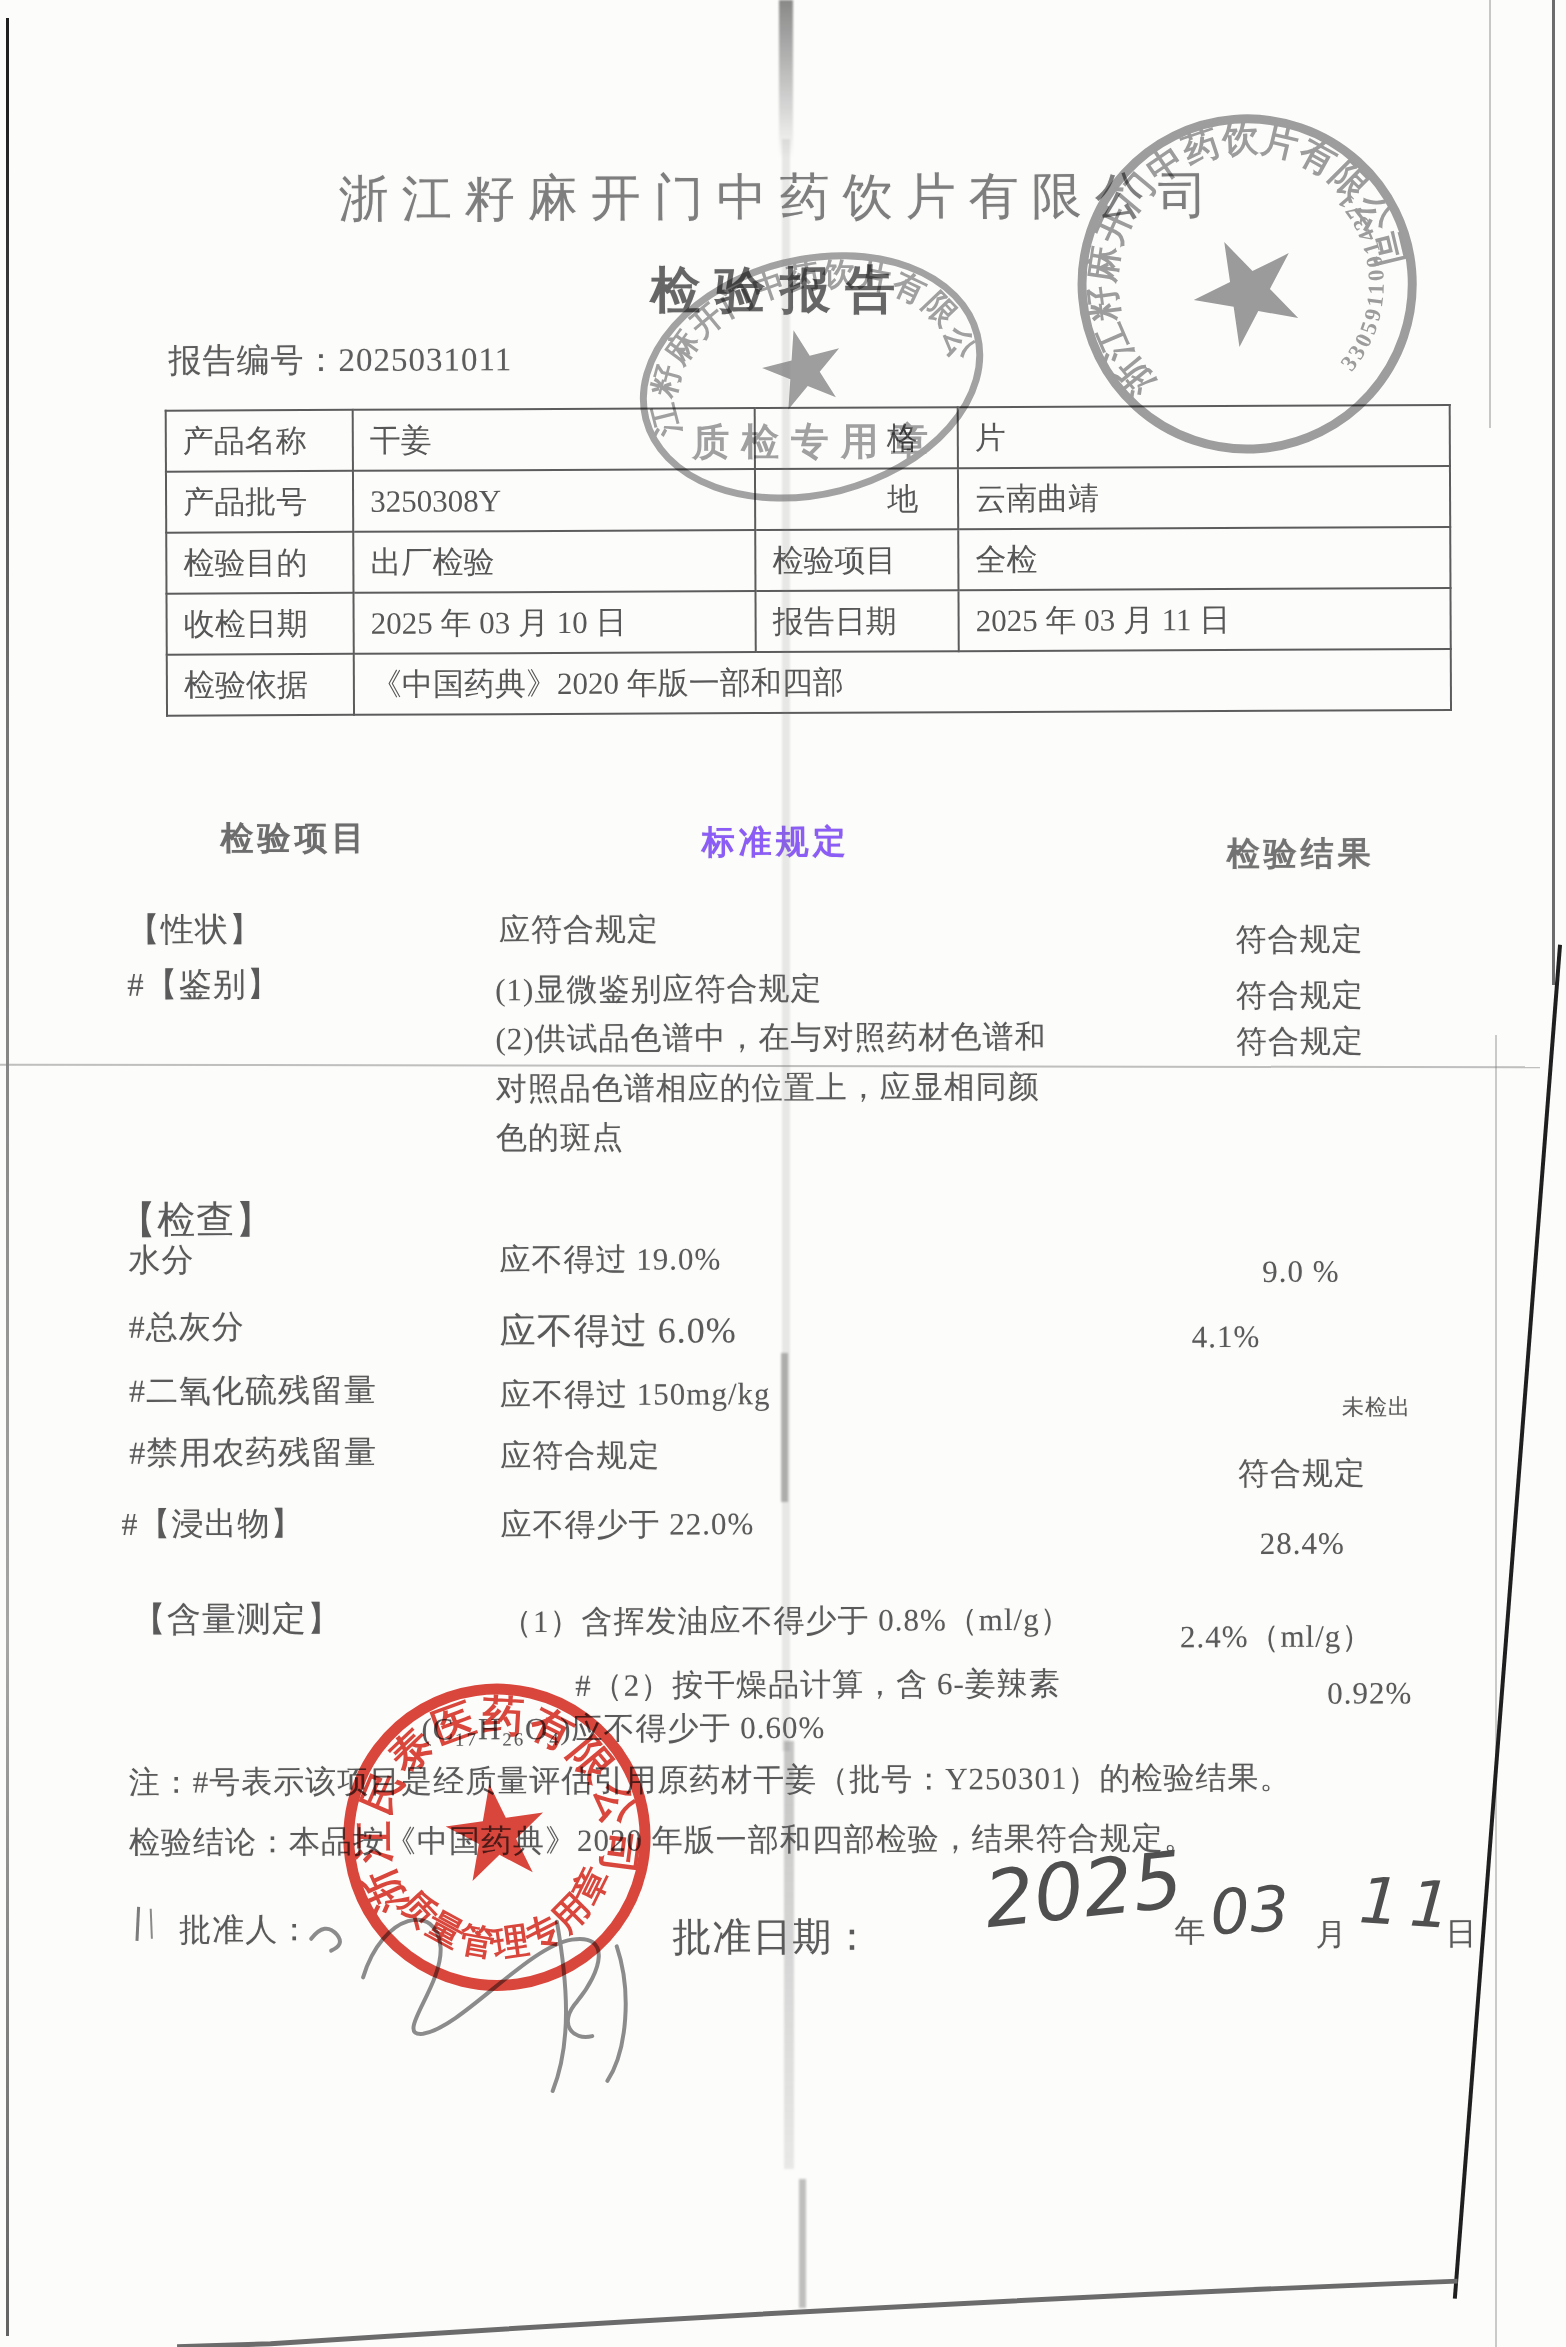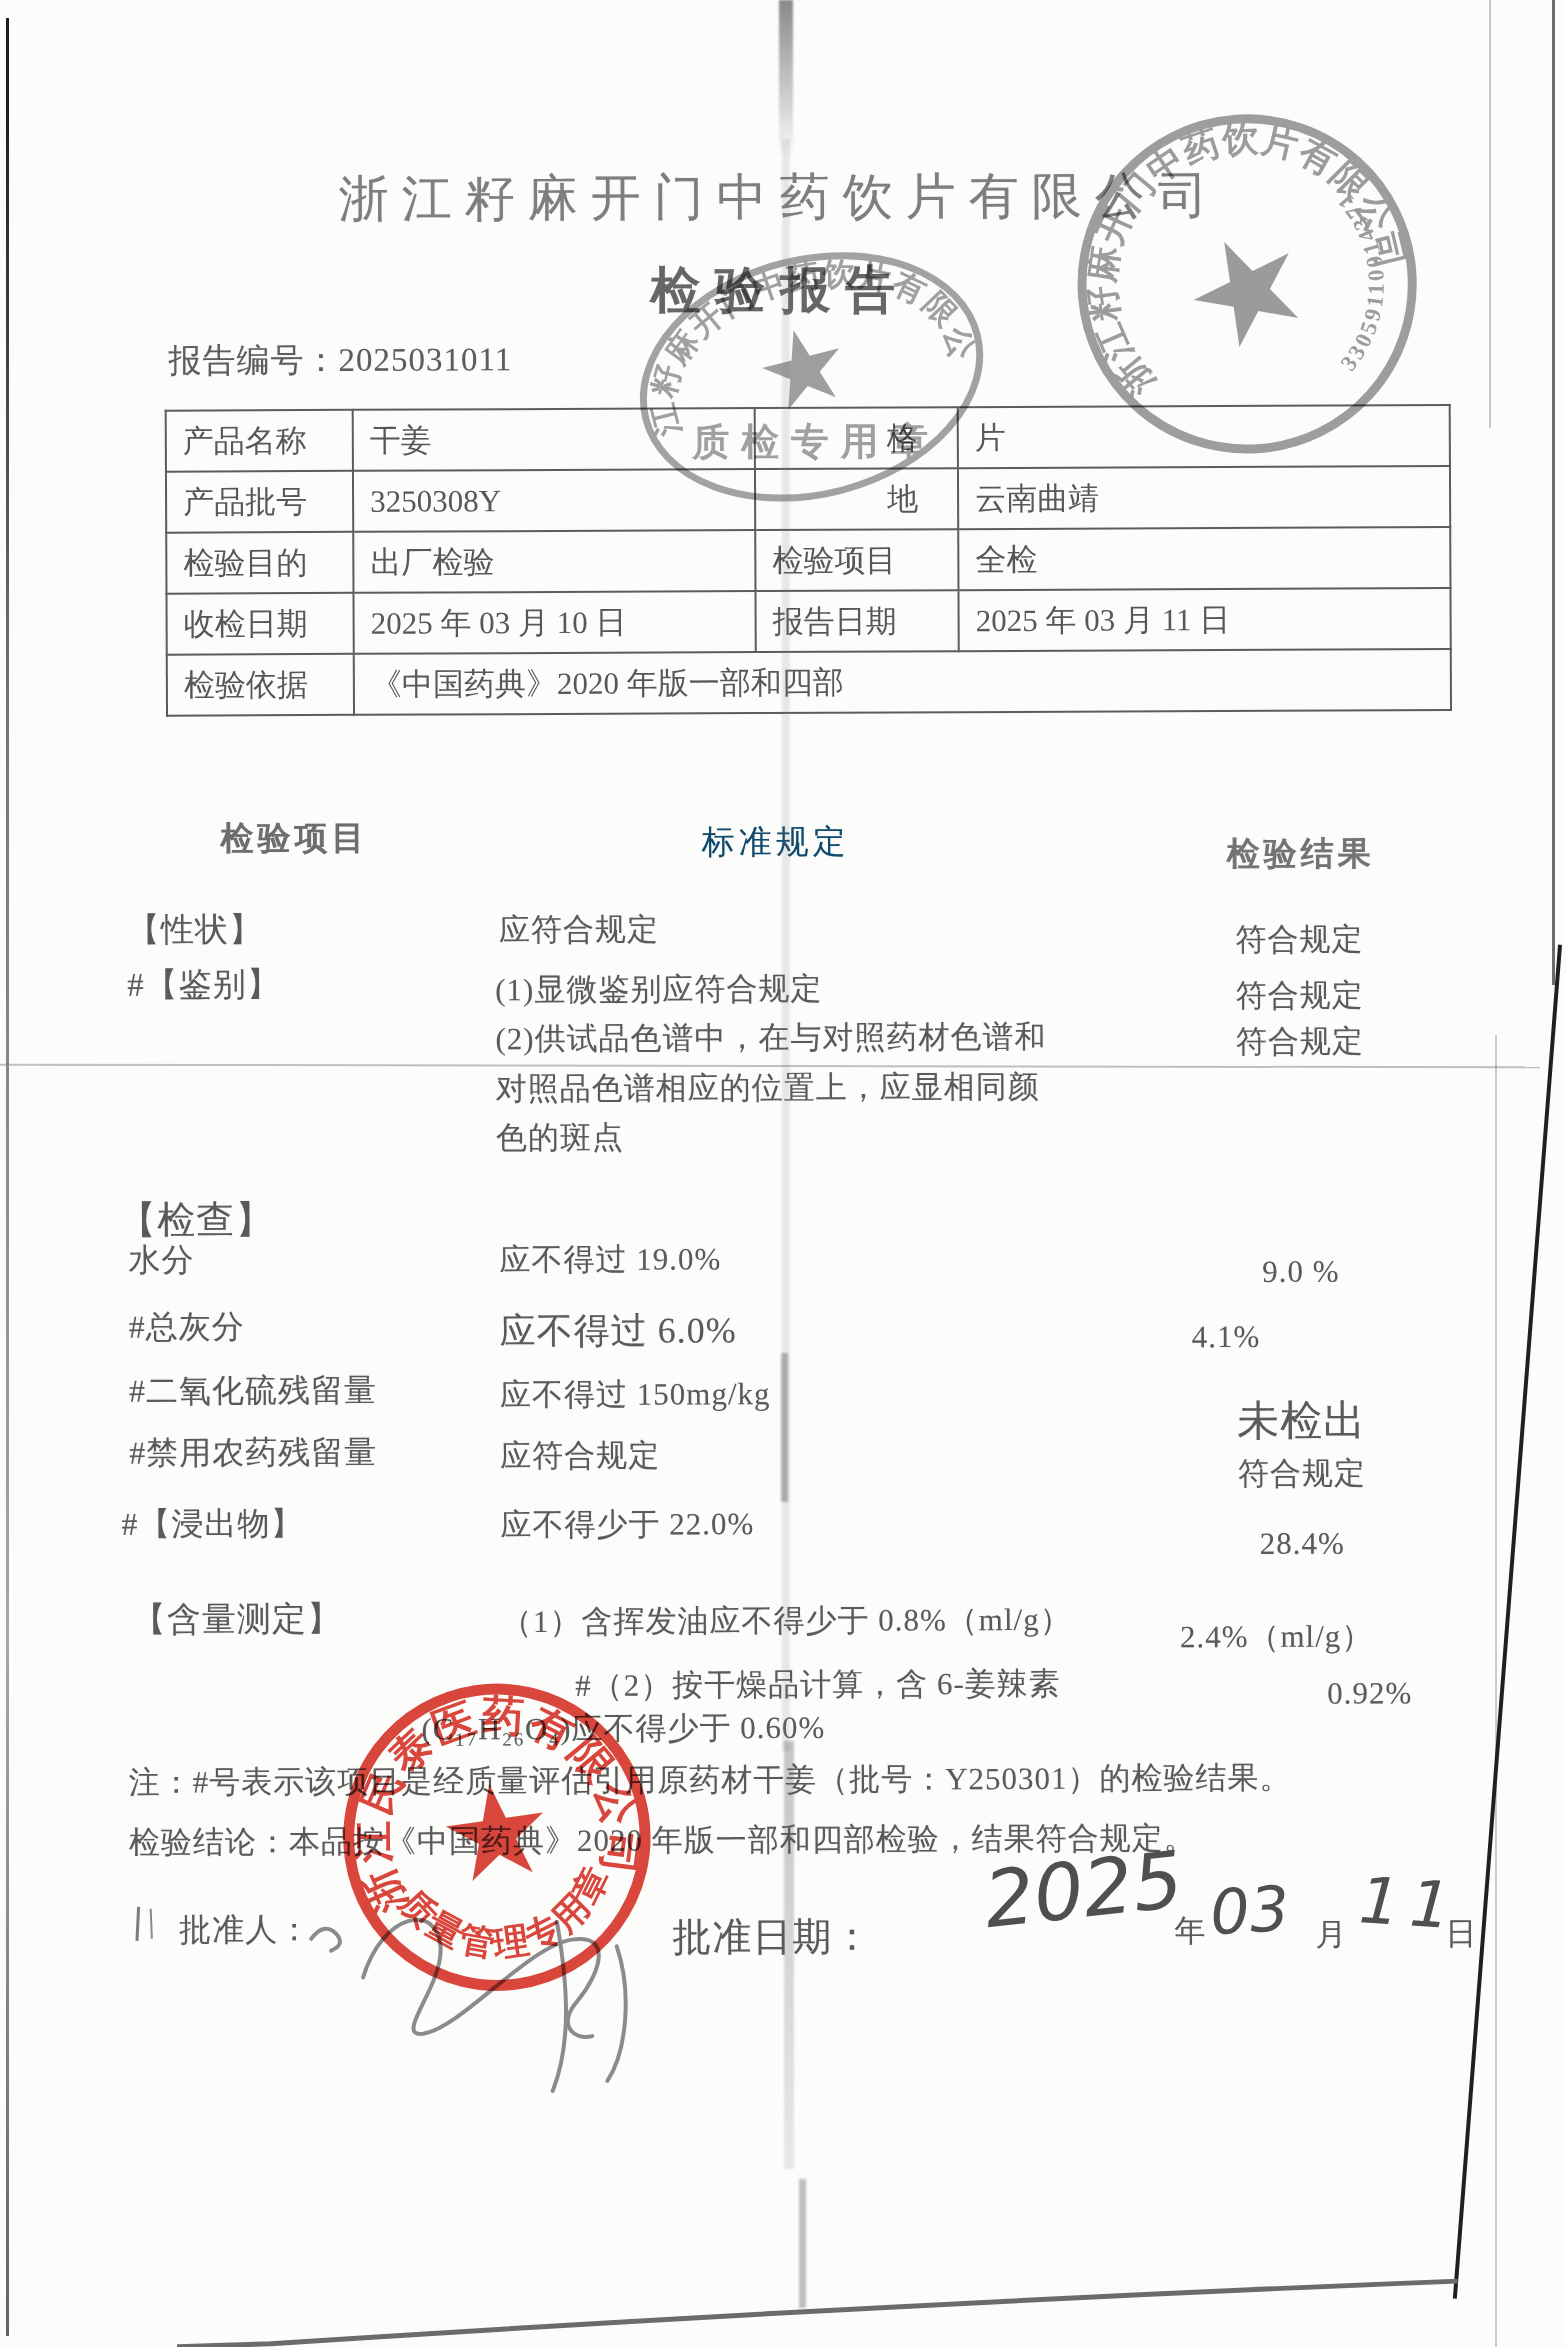--- a/index.html
+++ b/index.html
@@ -67,21 +67,21 @@
         <td>2025 年 03 月 11 日</td>
       </tr>
       <tr>
         <td>检验依据</td>
         <td colspan="3">《中国药典》2020 年版一部和四部</td>
       </tr>
     </tbody>
       </table>
 
     <div class="t abs" style="left:221px;top:814px;font-size:33px;letter-spacing:4px;font-weight:600;color:#6d6d6d;">检验项目</div>
-    <div class="t abs" style="left:702px;top:820px;font-size:33px;letter-spacing:4px;font-weight:400;color:#0c4a6e;">标准规定</div>
+    <div class="t abs" style="left:702px;top:820px;font-size:33px;letter-spacing:4px;font-weight:700;color:#8b5cf6;">标准规定</div>
     <div class="t abs" style="left:1227px;top:834px;font-size:33px;letter-spacing:4px;font-weight:600;color:#737373;">检验结果</div>
 
     <div class="t abs" style="left:127px;top:905px;font-size:33px;">【性状】</div>
     <div class="t abs" style="left:499px;top:908px;font-size:31px;">应符合规定</div>
     <div class="t abs" style="left:1190px;top:921px;width:219px;text-align:center;font-size:31px;">符合规定</div>
 
     <div class="t abs" style="left:127px;top:960px;font-size:33px;">#【鉴别】</div>
     <div class="t abs" style="left:495px;top:968px;font-size:31px;">(1)显微鉴别应符合规定</div>
     <div class="t abs" style="left:1190px;top:977px;width:219px;text-align:center;font-size:31px;">符合规定</div>
 
@@ -95,21 +95,21 @@
     <div class="t abs" style="left:127px;top:1236px;font-size:32px;">水分</div>
     <div class="t abs" style="left:498px;top:1238px;font-size:31px;">应不得过 19.0%</div>
     <div class="t abs" style="left:1190px;top:1256px;width:219px;text-align:center;font-size:31px;">9.0 %</div>
 
     <div class="t abs" style="left:127px;top:1303px;font-size:32px;">#总灰分</div>
     <div class="t abs" style="left:498px;top:1306px;font-size:36px;">应不得过 6.0%</div>
     <div class="t abs" style="left:1190px;top:1321px;width:219px;text-align:left;font-size:31px;">4.1%</div>
 
     <div class="t abs" style="left:127px;top:1367px;font-size:32px;">#二氧化硫残留量</div>
     <div class="t abs" style="left:498px;top:1373px;font-size:31px;">应不得过 150mg/kg</div>
-    <div class="t abs" style="left:1190px;top:1395px;width:219px;text-align:center;font-size:42px;">未检出</div>
+    <div class="t abs" style="left:1190px;top:1395px;width:219px;text-align:right;font-size:22px;">未检出</div>
 
     <div class="t abs" style="left:127px;top:1429px;font-size:32px;">#禁用农药残留量</div>
     <div class="t abs" style="left:498px;top:1434px;font-size:31px;">应符合规定</div>
     <div class="t abs" style="left:1190px;top:1455px;width:219px;text-align:center;font-size:31px;">符合规定</div>
 
     <div class="t abs" style="left:119px;top:1500px;font-size:32px;">#【浸出物】</div>
     <div class="t abs" style="left:498px;top:1503px;font-size:31px;">应不得少于 22.0%</div>
     <div class="t abs" style="left:1190px;top:1528px;width:219px;text-align:center;font-size:31px;">28.4%</div>
 
     <div class="t abs" style="left:129px;top:1594px;font-size:34px;">【含量测定】</div>

